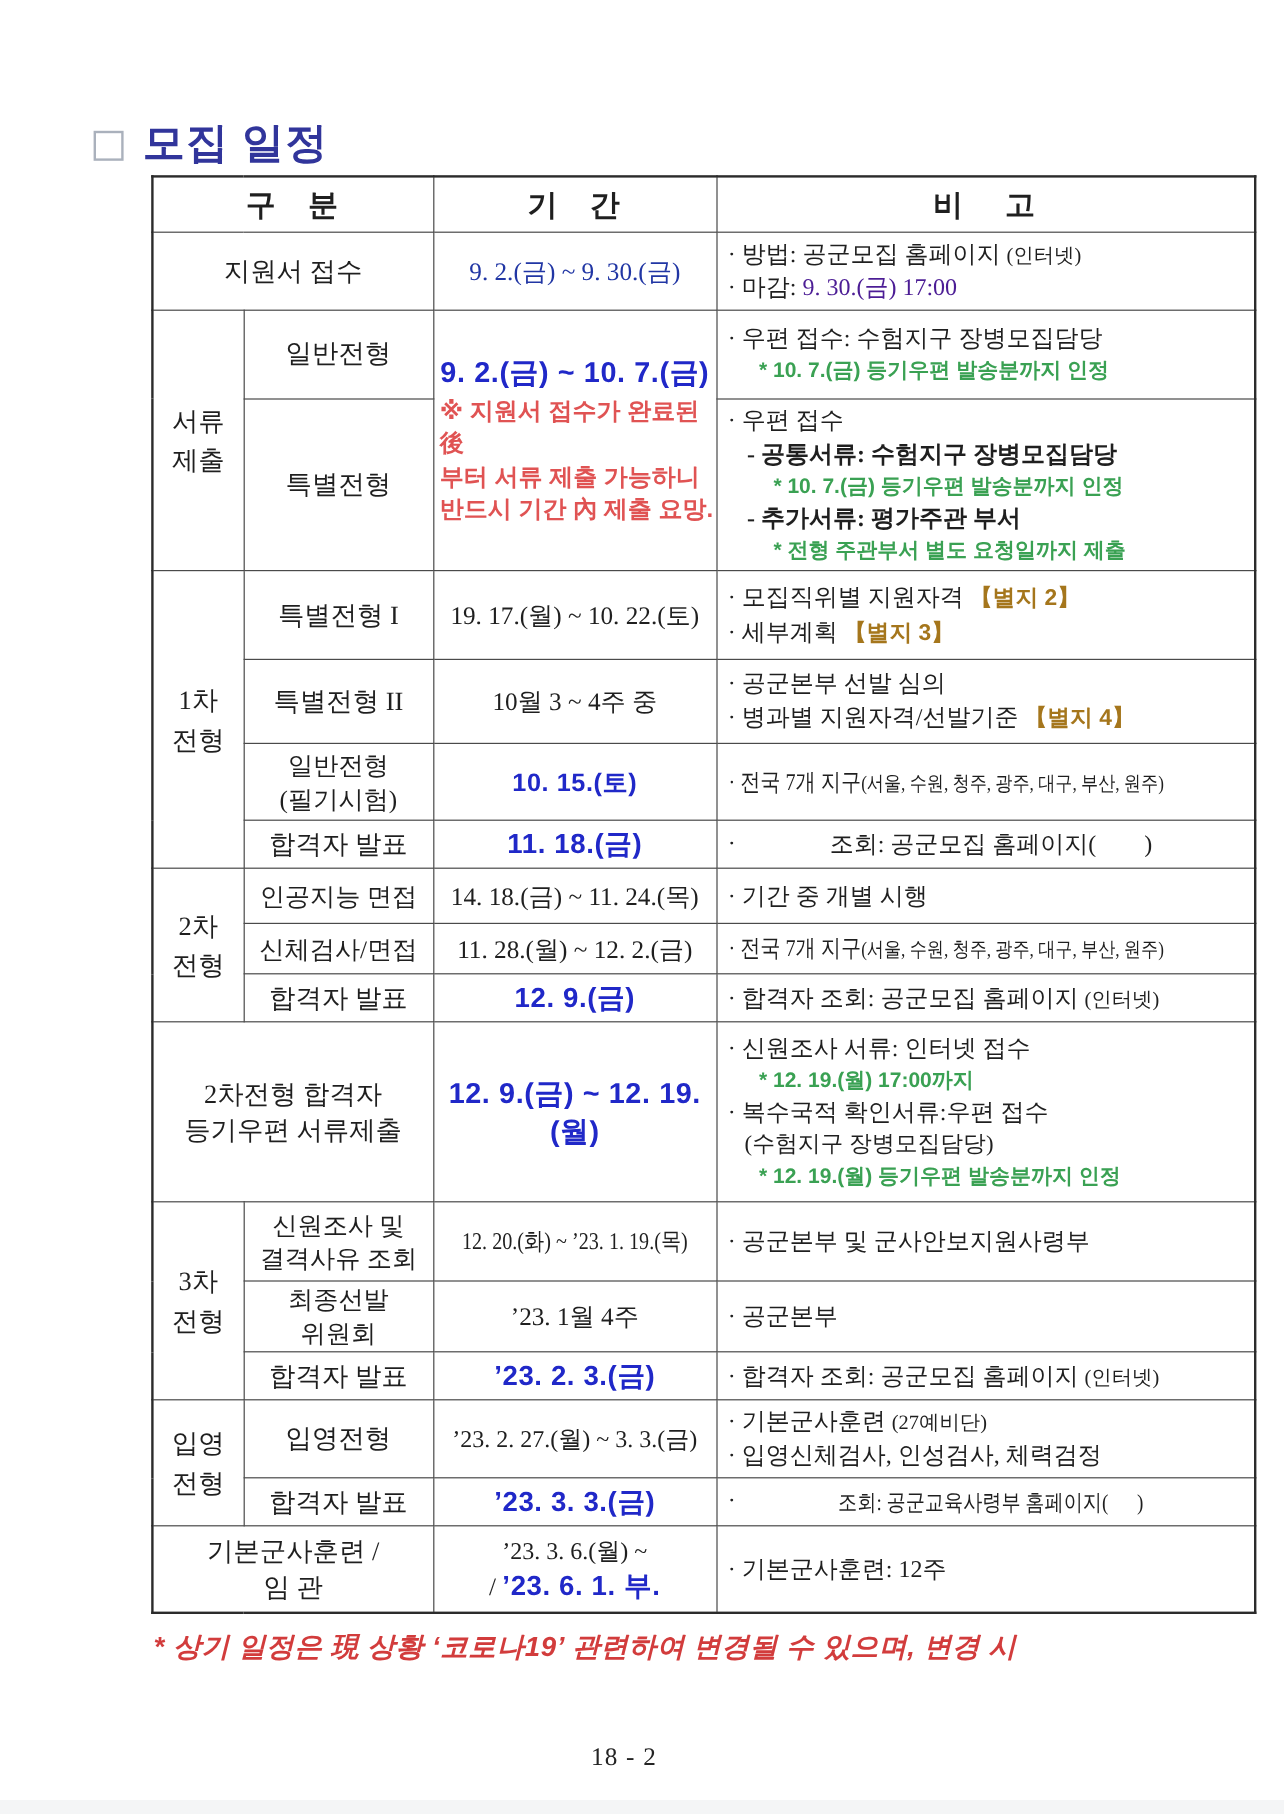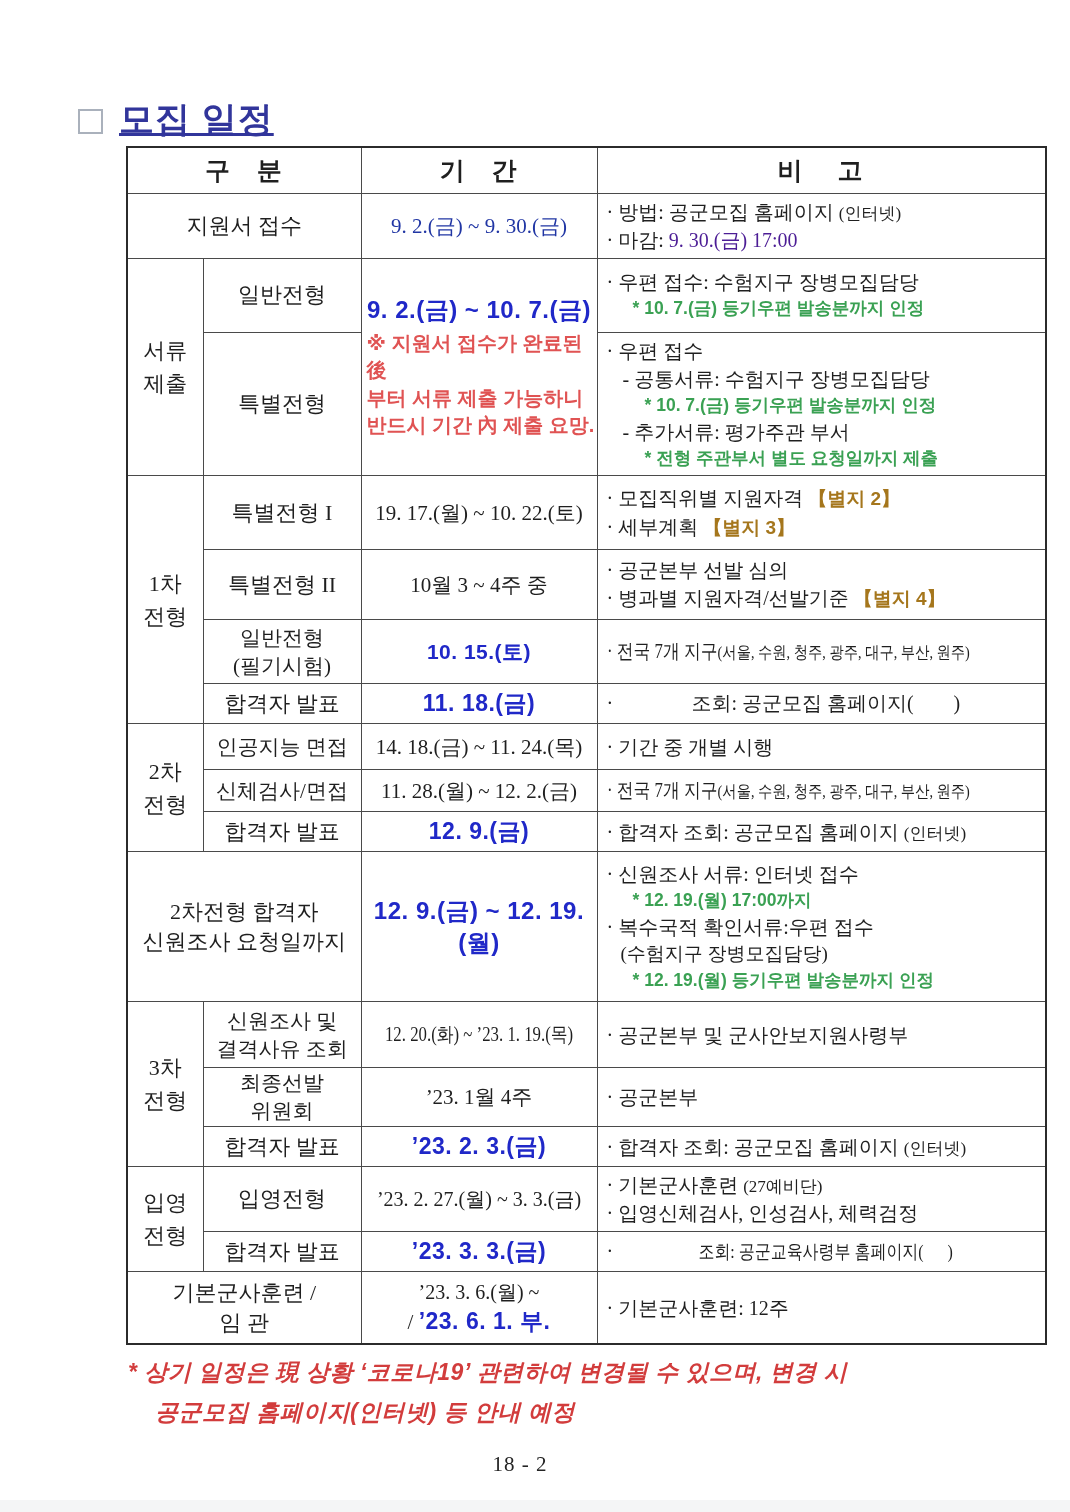--- a/index.html
+++ b/index.html
@@ -3,21 +3,21 @@
 <meta charset="utf-8">
 <style>
   html,body{margin:0;padding:0;}
   body{
     width:1070px;height:1512px;position:relative;background:#ffffff;
     font-family:"Liberation Serif","DejaVu Serif",serif;color:#1f1f1f;
     overflow:hidden;
   }
   .title-row{position:absolute;left:78px;top:96px;display:flex;align-items:center;}
   .chk{width:21px;height:21px;border:2.5px solid #aab1bc;display:inline-block;margin-right:16px;margin-top:3px;background:#fff;}
-  .title-text{font-family:"Liberation Sans","DejaVu Sans",sans-serif;font-weight:bold;font-size:35px;color:#31359b;letter-spacing:1px;text-decoration:underline;}
+  .title-text{font-family:"Liberation Sans","DejaVu Sans",sans-serif;font-weight:bold;font-size:35px;color:#31359b;letter-spacing:1px;}
 
   table.tbl{position:absolute;left:126px;top:146px;border-collapse:collapse;table-layout:fixed;
     border:2.5px solid #2b2b2b;}
   table.tbl td{border:1.5px solid #4a4a4a;overflow:hidden;}
   td.hc{border-bottom:5px double #3a3a3a;text-align:center;vertical-align:middle;
     font-size:25px;font-weight:bold;letter-spacing:2px;}
   td.lbl,td.glbl{text-align:center;vertical-align:middle;font-size:22px;}
   td.glbl{line-height:1.5;}
   .prewrap{white-space:pre-line;}
   td.per{text-align:center;vertical-align:middle;}
@@ -28,21 +28,21 @@
   .pbold{color:#2028c8;font-family:"Liberation Sans","DejaVu Sans",sans-serif;font-weight:bold;letter-spacing:0.5px;}
   .redwarn{color:#e05353;font-family:"Liberation Sans","DejaVu Sans",sans-serif;font-weight:bold;
     font-size:20px;display:block;text-align:left;line-height:1.38;padding-left:4px;}
   .rline{line-height:1.4;font-size:20px;}
   .small{font-size:17px;}
   .redv{color:#4c1d95;}
   .gnote{color:#3aa153;font-family:"Liberation Sans","DejaVu Sans",sans-serif;font-size:17.5px;
     font-weight:600;padding-left:26px;line-height:1.45;}
   .gnote.deep{padding-left:38px;}
   .gbold{font-weight:bold;}
-  .dline{padding-left:16px;}
+  .dline{padding-left:16px;font-weight:bold;}
   .ref{color:#a5761c;font-family:"Liberation Sans","DejaVu Sans",sans-serif;font-weight:bold;font-size:19px;}
   .cond{display:inline-block;transform:scaleX(0.84);transform-origin:0 50%;white-space:nowrap;}
   .condc{display:inline-block;transform:scaleX(0.84);transform-origin:50% 50%;white-space:nowrap;}
   .rem-flex{display:flex;align-items:center;font-size:20px;}
   .rem-flex .ctr{flex:1;text-align:center;}
 
   .foot{position:absolute;left:128px;top:1352px;width:880px;
     font-family:"Liberation Sans","DejaVu Sans",sans-serif;font-weight:bold;color:#d23c3c;
     font-size:23px;line-height:1.75;letter-spacing:0.5px;font-style:italic;}
   .foot .fline2{display:block;margin-left:27px;}
@@ -169,21 +169,21 @@
   <tr style="height:40px">
     <td class="lbl">합격자 발표</td>
     <td class="per"><span class="pbold" style="font-size:23px">12. 9.(금)</span></td>
     <td class="rem">
       <div class="rline"><span>· 합격자 조회: 공군모집 홈페이지 </span><span class="small">(인터넷)</span></div>
     </td>
   </tr>
 
   <tr style="height:150px">
     <td colspan="2" class="lbl prewrap">2차전형 합격자
-신원조사 요청일까지</td>
+등기우편 서류제출</td>
     <td class="per"><span class="pbold" style="font-size:24px">12. 9.(금) ~ 12. 19.(월)</span></td>
     <td class="rem">
       <div class="rline">· 신원조사 서류: 인터넷 접수</div>
       <div class="gnote">* 12. 19.(월) 17:00까지</div>
       <div class="rline">· 복수국적 확인서류:우편 접수</div>
       <div class="rline" style="padding-left:14px;font-size:19px">(수험지구 장병모집담당)</div>
       <div class="gnote">* 12. 19.(월) 등기우편 발송분까지 인정</div>
     </td>
   </tr>
 
@@ -247,17 +247,16 @@
     <td class="rem">
       <div class="rline">· 기본군사훈련: 12주</div>
     </td>
   </tr>
 </tbody>
   </table>
 
 <div class="foot">
   <span class="fstar">*</span>
   <span class="fline1">상기 일정은 現 상황 ‘코로나19’ 관련하여 변경될 수 있으며, 변경 시</span>
-  <span class="fline2">공군모집 홈페이지(인터넷) 등 안내 예정</span>
 </div>
 
 <div class="pageno">18 - 2</div>
 <div class="scan-edge"></div>
 
 </body></html>

